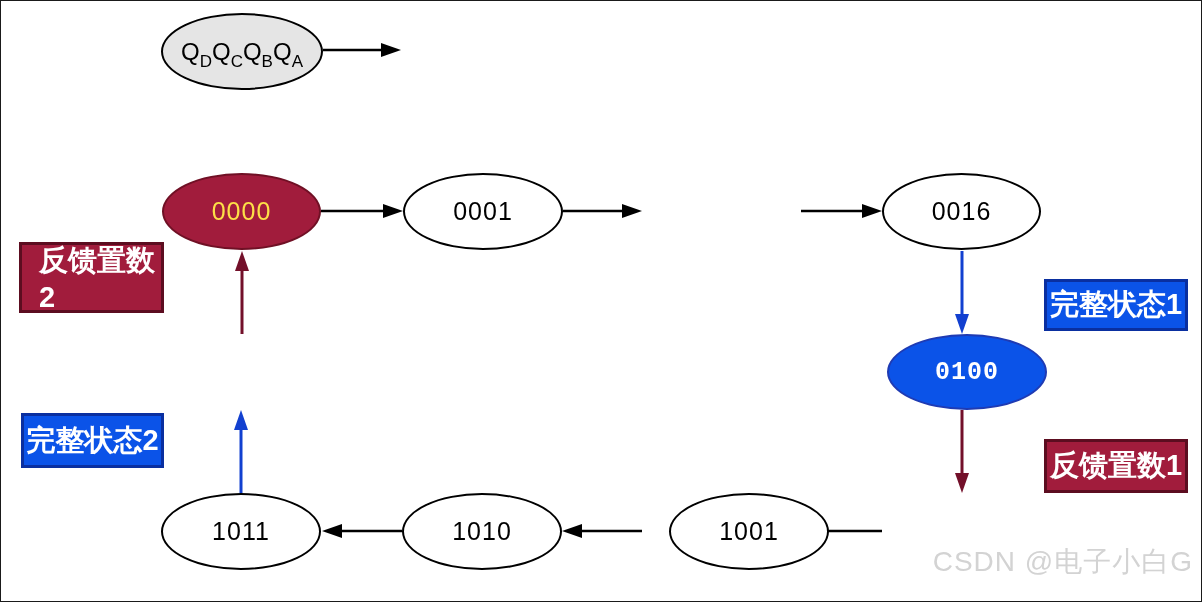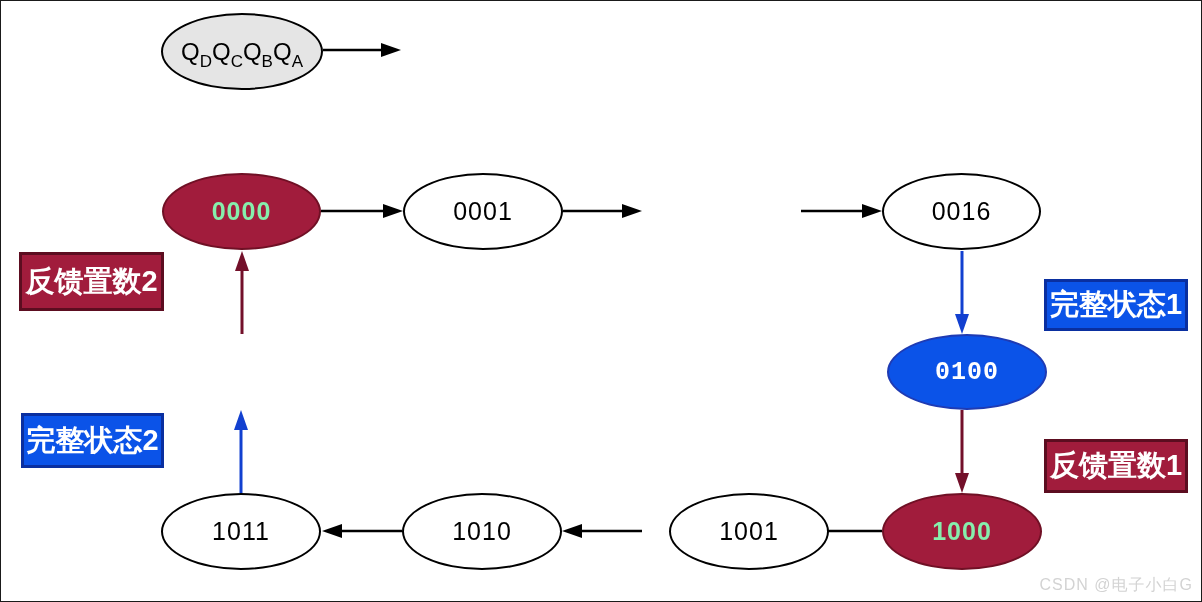--- a/index.html
+++ b/index.html
@@ -36,22 +36,22 @@
   }
   .node.white {
     background: #ffffff;
     border: 2px solid var(--ink, #000);
     color: #000000;
     font-weight: 400;
   }
   .node.red {
     background: var(--red-fill, #a11c3c);
     border: 2px solid var(--red-stroke, #701025);
-    color: #86efac;
-    font-weight: 700;
+    color: #fde047;
+    font-weight: 400;
   }
   .node.blue {
     background: var(--blue-fill, #0b53e8);
     border: 2px solid var(--blue-stroke, #1f3bb3);
     color: #ffffff;
     font-weight: 700;
   }
 
   .legend-node {
     position: absolute;
@@ -81,22 +81,22 @@
     font-weight: 700;
     font-size: 29px;
     box-sizing: border-box;
   }
   .badge.red  { background: var(--red-fill, #a11c3c);  border: 3px solid var(--red-badge-border, #5c0d20); }
   .badge.blue { background: var(--blue-fill, #0b53e8); border: 3px solid var(--blue-badge-border, #0a2fa0); }
 
   .watermark {
     position: absolute;
     right: 8px;
-    bottom: 5px;
-    font-size: 16px;
+    bottom: 20px;
+    font-size: 28px;
     color: var(--watermark, #d3d3d3);
     letter-spacing: 1px;
   }
 </style>
 </head>
 <body>
 
 <div class="canvas">
 
   <svg class="wires" viewBox="0 0 1202 602" xmlns="http://www.w3.org/2000/svg">
@@ -159,22 +159,21 @@
 
   <div class="node red" style="left:161px; top:172px; width:159px; height:77px;">0000</div>
   <div class="node white" style="left:402px; top:172px; width:160px; height:77px;">0001</div>
   <div class="node white" style="left:881px; top:172px; width:159px; height:77px;">0016</div>
 
   <div class="node blue" style="left:886px; top:333px; width:160px; height:76px;font-family:Liberation Mono, monospace;">0100</div>
 
   <div class="node white" style="left:160px; top:492px; width:160px; height:77px;">1011</div>
   <div class="node white" style="left:401px; top:492px; width:160px; height:77px;">1010</div>
   <div class="node white" style="left:668px; top:492px; width:160px; height:77px;">1001</div>
-  <div class="node red" style="left:881px; top:492px; width:160px; height:77px;">1000</div>
 
-  <div class="badge red" style="left:18px;   top:251px; width:145px; height:59px;">反馈置数2</div>
+  <div class="badge red" style="left:18px;   top:241px; width:145px; height:71px;padding-left:17px;">反馈置数2</div>
   <div class="badge blue" style="left:1043px; top:278px; width:144px; height:52px;">完整状态1</div>
   <div class="badge blue" style="left:20px;   top:412px; width:143px; height:55px;">完整状态2</div>
   <div class="badge red" style="left:1043px; top:438px; width:144px; height:54px;">反馈置数1</div>
 
   <div class="watermark">CSDN @电子小白G</div>
 
 </div>
 
 </body></html>

